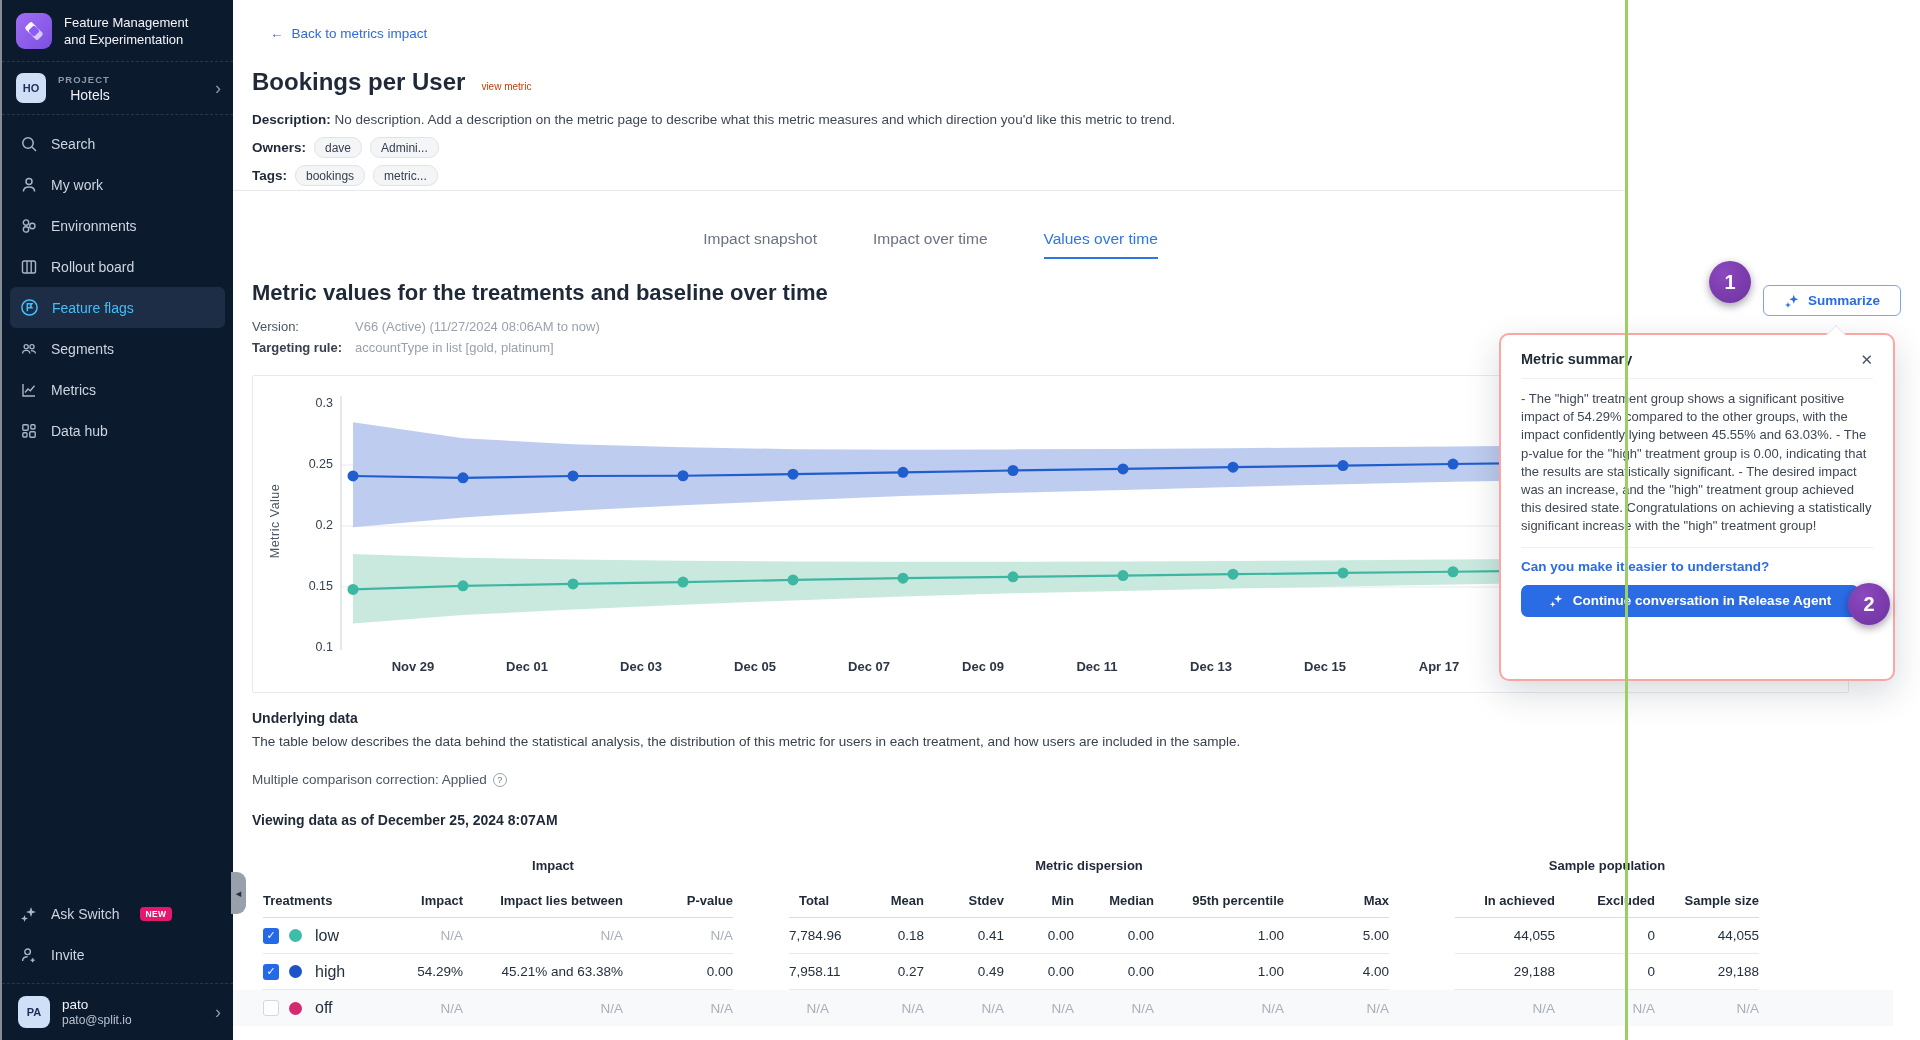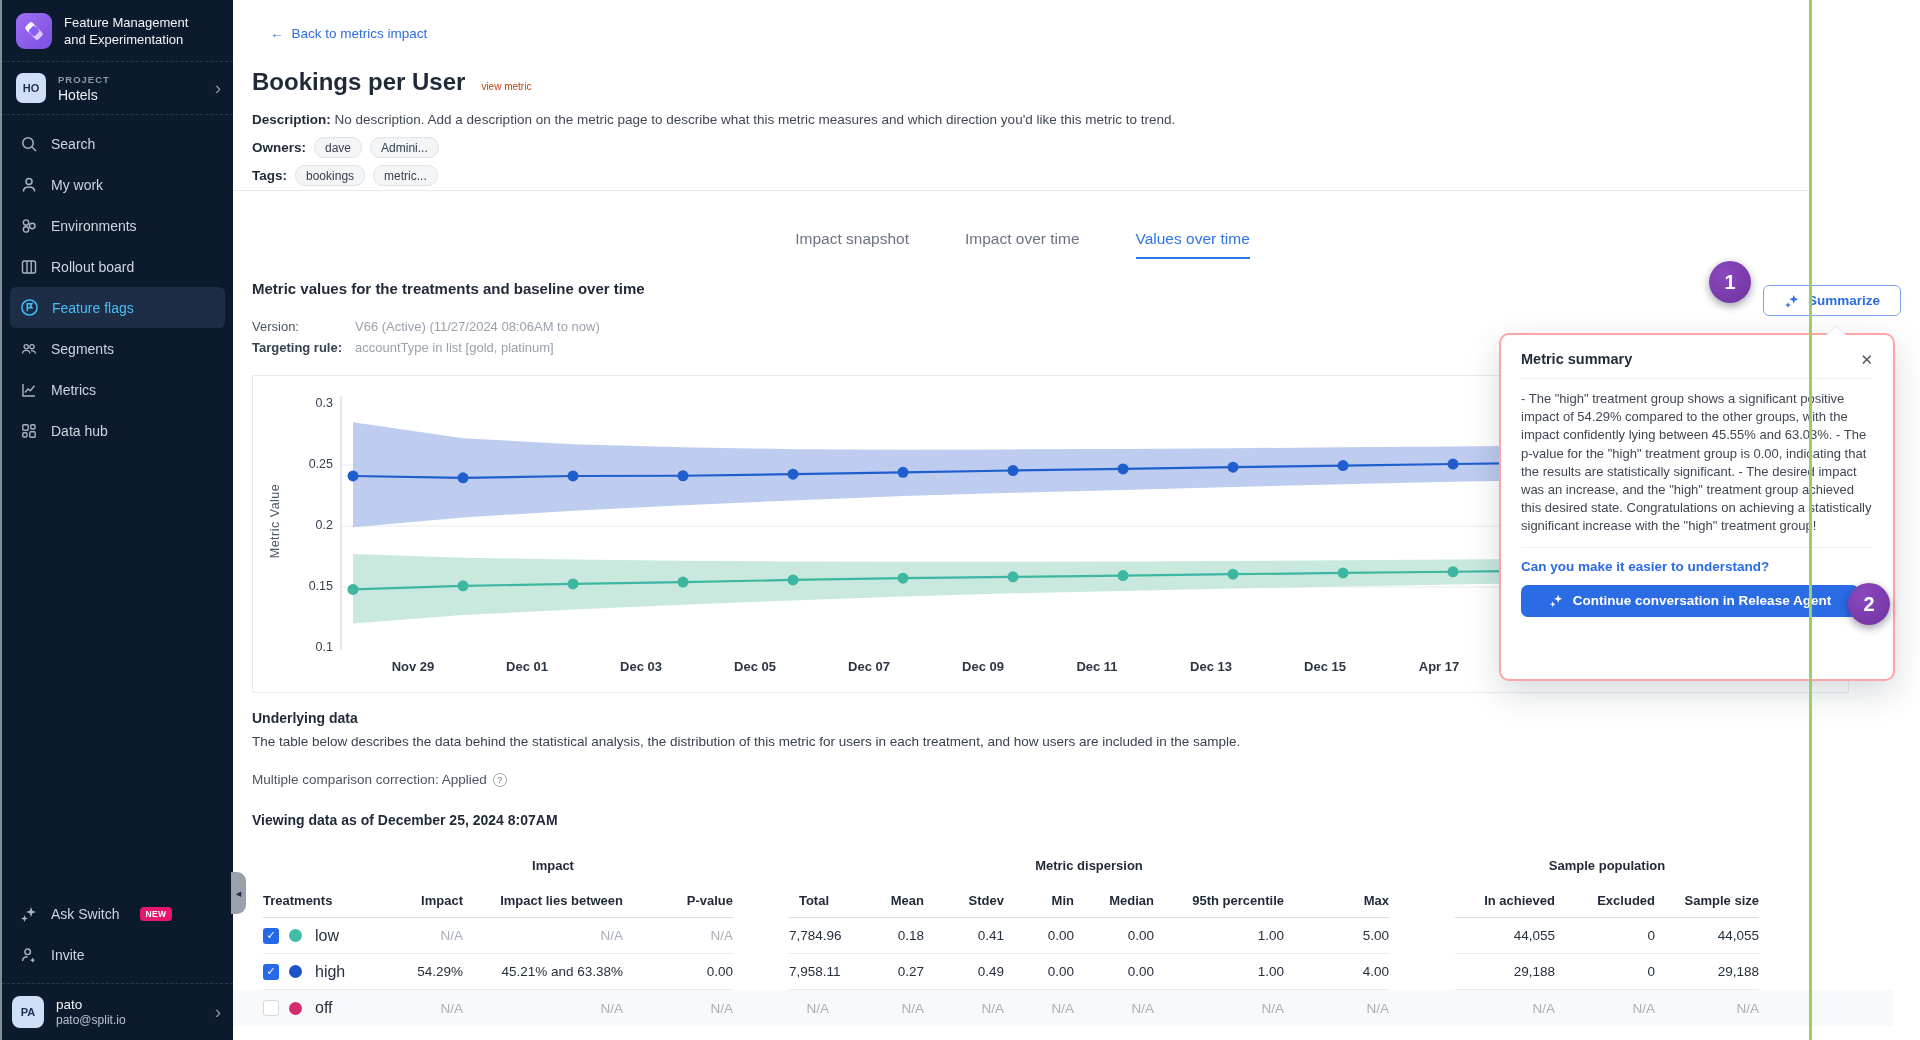--- a/index.html
+++ b/index.html
@@ -1,45 +1,45 @@
 <!DOCTYPE html>
 <html><head>
 <meta charset="utf-8">
 <style>
   * { margin:0; padding:0; box-sizing:border-box; }
   html,body { width:1920px; height:1040px; overflow:hidden; background:#fff;
     font-family:"Liberation Sans","DejaVu Sans",sans-serif; }
-  .app { position:relative; width:1812px; height:1040px; display:flex; }
+  .app { position:relative; width:1628px; height:1040px; display:flex; }
 
   
   .sidebar { position:relative; width:233px; height:1040px; background:#0c1a2d;
     display:flex; flex-direction:column; flex-shrink:0; border-left:2px solid #848c96; }
   .logo-row { display:flex; align-items:center; gap:12px; padding:13px 14px 12px 14px;
     border-bottom:1px dashed #27374e; }
   .logo-icon { width:36px; height:36px; border-radius:9px; flex-shrink:0;
     background:linear-gradient(135deg,#a06ef5,#7c4fe0); display:flex; align-items:center; justify-content:center; }
   .logo-text { color:#f3f5f8; font-size:13px; line-height:1.32; font-weight:500; }
   .project-row { display:flex; align-items:center; gap:12px; padding:11px 14px;
-    border-bottom:1px dashed #27374e; position:relative; cursor:pointer; }
+    border-bottom:1px dashed #27374e; position:relative; cursor:pointer;text-align:right; }
   .proj-badge { width:30px; height:30px; border-radius:7px; background:#cfdff8; color:#1d2f54;
     font-size:11px; font-weight:bold; display:flex; align-items:center; justify-content:center; }
   .proj-label { font-size:9.5px; color:#8b99ad; letter-spacing:1px; font-weight:600; }
   .proj-name { font-size:14px; color:#eef1f5; margin-top:2px; }
   .chev { position:absolute; right:12px; top:50%; transform:translateY(-50%);
     color:#8b99ad; font-size:18px; line-height:1; }
   .nav { padding:8px 0 0 0; }
   .nav-item { display:flex; align-items:center; gap:13px; height:41px; padding:0 10px 0 18px;
     color:#cdd5e0; font-size:14px; cursor:pointer; }
   .nav-item svg { flex-shrink:0; }
   .nav-item.active { background:#1c2d45; border-radius:6px; margin:0 8px; padding-left:10px;
     color:#45bdf5; }
   .spacer { flex:1; }
   .new-badge { background:#e5186e; color:#fff; font-size:8.5px; font-weight:bold;
     border-radius:4px; padding:2px 5px; margin-left:8px; letter-spacing:.4px; }
-  .user-row { display:flex; align-items:center; gap:12px; padding:12px 10px;
+  .user-row { display:flex; align-items:center; gap:12px; padding:12px 16px;
     border-top:1px dashed #27374e; position:relative; cursor:pointer; margin-top:8px;}
   .user-badge { width:32px; height:32px; border-radius:8px; background:#cfdff8; color:#1d2f54;
     font-size:11px; font-weight:bold; display:flex; align-items:center; justify-content:center; }
   .user-name { font-size:13.5px; color:#f0f3f7; font-weight:500; }
   .user-email { font-size:12px; color:#b9c3d0; margin-top:1px; }
   .collapse-handle { position:absolute; left:231px; top:872px; width:15px; height:42px;
     background:#97a0ab; border-radius:0 9px 9px 0; z-index:40; display:flex;
     align-items:center; justify-content:center; color:#2230426; cursor:pointer;
     color:#223042; font-size:11px; }
 
@@ -55,21 +55,21 @@
   .meta-row { position:absolute; left:19px; display:flex; align-items:center; gap:8px;
     font-size:13.5px; color:#1f2937; }
   .chip { background:#f4f5f7; border:1px solid #e0e3e7; border-radius:10px; padding:2.5px 10px;
     font-size:12px; color:#374151; font-weight:normal; cursor:pointer; }
   .header-divider { position:absolute; left:0; right:0; top:190px; height:1px; background:#e6e8eb; }
 
   .tabs { position:absolute; left:0; right:0; top:230px; display:flex; justify-content:center; gap:56px; }
   .tab { font-size:15.5px; color:#6b7280; padding-bottom:9px; cursor:pointer; }
   .tab.active { color:#2e75e6; border-bottom:2.5px solid #2e75e6; }
 
-  .section-heading { position:absolute; left:19px; top:280px; font-size:15px; font-weight:600; color:#1f2937; }
+  .section-heading { position:absolute; left:19px; top:280px; font-size:22px; font-weight:600; color:#1f2937; }
   .kv-row { position:absolute; left:19px; font-size:13px; color:#4b5563; }
   .kv-row .kv-val { position:absolute; left:103px; top:0; color:#9aa1ac; white-space:nowrap; }
 
   
   .chart-card { position:absolute; left:19px; top:375px; width:1597px; height:318px;
     border:1px solid #e7e9ee; border-radius:2px; background:#fff; z-index:1; }
   .ylab { position:absolute; left:-28px; top:138px; transform:rotate(-90deg); font-size:12.5px;
     color:#4b5563; letter-spacing:.5px; width:100px; text-align:center; }
   .ytick { position:absolute; width:42px; text-align:right; font-size:12.5px; color:#374151; }
   .xlab { position:absolute; top:283px; transform:translateX(-50%); font-size:13px;

